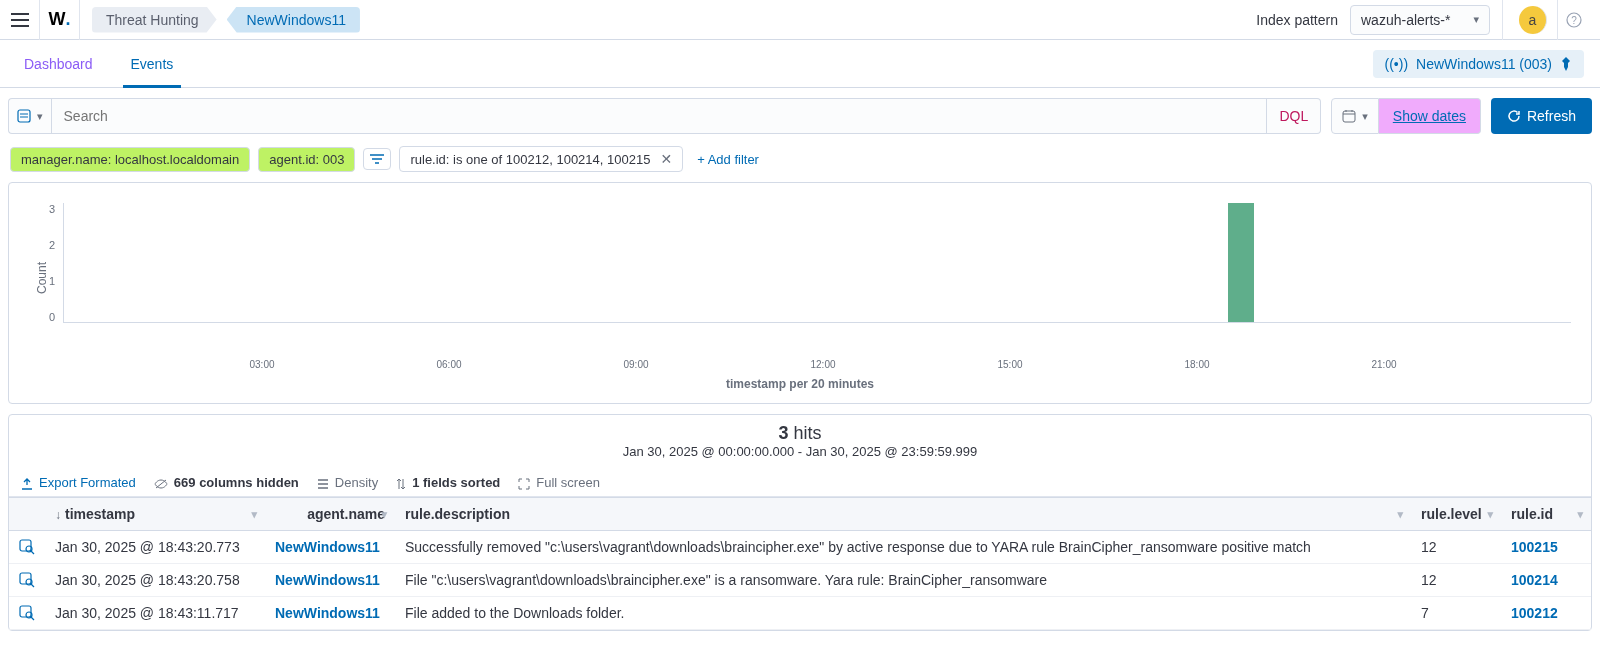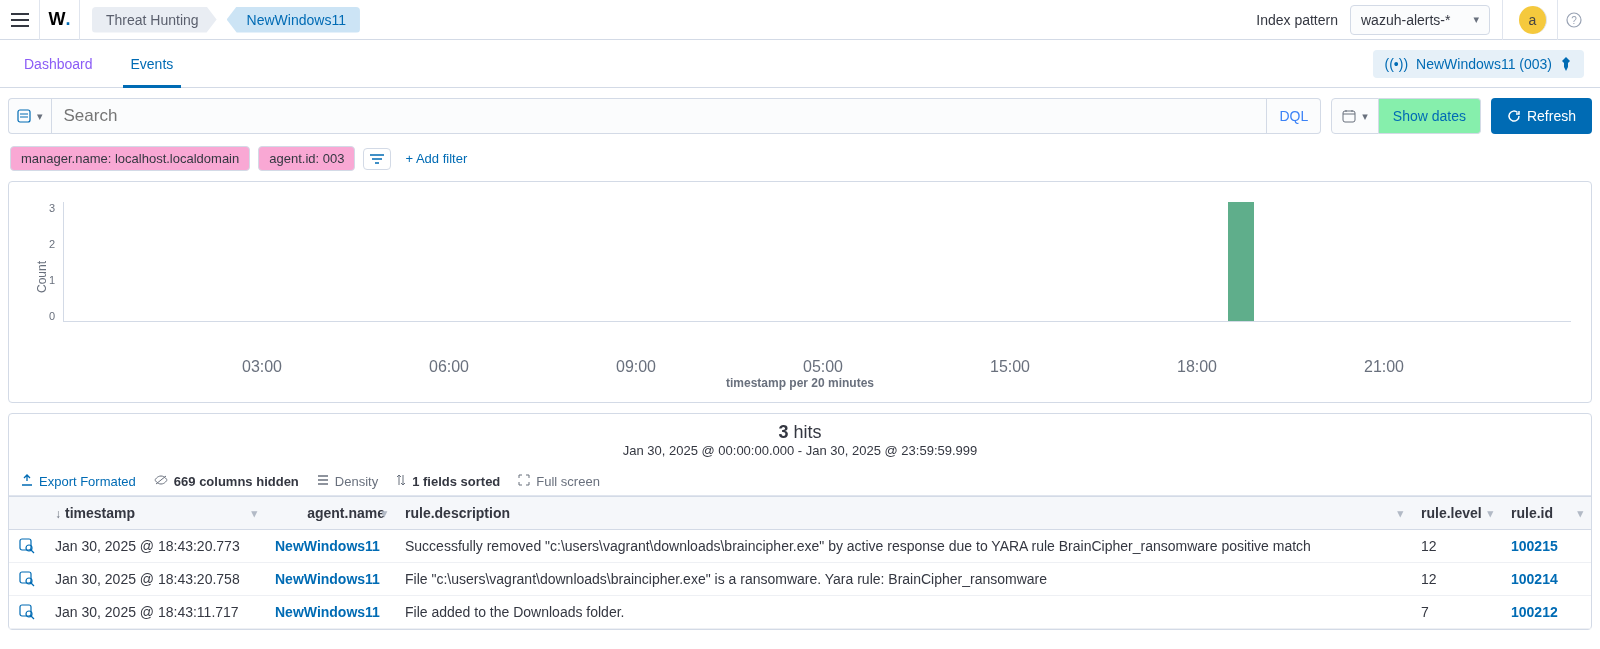--- a/index.html
+++ b/index.html
@@ -22,49 +22,49 @@
   .help-icon{width:32px; display:flex; align-items:center; justify-content:center; color:#69707d; cursor:pointer;}
   .tabs-row { display: flex; align-items: center; height: 48px; border-bottom: 1px solid #d3dae6; padding: 0 16px; }
   .tab { padding: 0 8px; height:48px; display:flex; align-items:center; margin-right:22px; color:#8b5cf6; cursor:pointer; }
   .tab.active { color: #006bb4; box-shadow: inset 0 -3px 0 #006bb4; font-weight:500; }
   .agent-pin { margin-left: auto; background: #e6f0f8; color: #006bb4; padding: 6px 12px; border-radius: 4px; display: flex; align-items:center; gap:8px; }
   .agent-pin .pin{color:#006bb4;}
   .search-row { display:flex; gap:10px; padding:10px 8px 10px 8px; align-items:center;}
   .search-group{display:flex; flex:1; height:36px;}
   .search-prefix{display:flex; align-items:center; border:1px solid #d3dae6; border-right:none; background:#fbfcfd; border-radius:4px 0 0 4px; padding:0 8px; gap:6px;}
   .search-prefix .bars{color:#006bb4;}
-  .search-input{flex:1; border:1px solid #d3dae6; border-left:1px solid #d3dae6; background:#fbfcfd; padding:0 12px; font-size:17px; color:#69707d; outline:none; border-radius:0;}
-  .dql-btn{border:1px solid #d3dae6; border-left:none; background:#fbfcfd; color:#3b82f6; padding:16px 12px; border-radius:0 4px 4px 0; display:flex; align-items:center; cursor:pointer;}
+  .search-input{flex:1; border:1px solid #d3dae6; border-left:1px solid #d3dae6; background:#fbfcfd; padding:0 12px; font-size:14px; color:#69707d; outline:none; border-radius:0;}
+  .dql-btn{border:1px solid #d3dae6; border-left:none; background:#fbfcfd; color:#be185d; padding:16px 12px; border-radius:0 4px 4px 0; display:flex; align-items:center; cursor:pointer;}
   .date-group{display:flex; height:36px;}
   .date-prefix{display:flex; align-items:center; border:1px solid #d3dae6; background:#fbfcfd; border-radius:4px 0 0 4px; padding:0 10px; gap:6px; color:#69707d;}
   .date-val{border:1px solid #d3dae6; border-left:none; background:#fbfcfd; padding:0 12px; display:flex; align-items:center; width:200px; border-right:none;}
-  .show-dates{border:1px solid #d3dae6; border-left:none; background:#86efac; color:#006bb4; padding:0 14px; display:flex; align-items:center; border-radius:0 4px 4px 0; cursor:pointer;}
+  .show-dates{border:1px solid #d3dae6; border-left:none; background:#f0abfc; color:#006bb4; padding:0 14px; display:flex; align-items:center; border-radius:0 4px 4px 0; cursor:pointer;text-decoration:underline;}
   .refresh-btn{background:#006bb4; color:#fff; border:none; border-radius:4px; padding:0 16px; height:36px; display:flex; align-items:center; gap:6px; cursor:pointer; font-size:14px;}
   .filters-row{display:flex; align-items:center; gap:8px; padding:2px 10px 10px 10px;}
-  .filter-pill{border:1px solid #d3dae6; background:#f9a8d4; border-radius:4px; padding:4px 10px; font-size:13px; color:#343741; display:flex; align-items:center; gap:6px;}
+  .filter-pill{border:1px solid #d3dae6; background:#bef264; border-radius:4px; padding:4px 10px; font-size:13px; color:#343741; display:flex; align-items:center; gap:6px;}
   .filter-pill.white{background:#fff;}
   .filter-x{color:#69707d; cursor:pointer; font-size:14px; margin-left:4px;}
   .add-filter{color:#006bb4; cursor:pointer; font-size:13px; padding:4px 6px;}
   .filter-icon-circ{color:#006bb4; border:1px solid #d3dae6; border-radius:4px; padding:4px 6px; cursor:pointer; background:#fff;}
   .chart-box{margin:0 8px 10px 8px; border:1px solid #d3dae6; border-radius:4px; padding:20px 20px 12px 20px; background:#fff;}
   .chart-area{display:flex; height:150px; position:relative;}
   .ylabel{writing-mode:vertical-rl; transform:rotate(180deg); font-size:12px; color:#69707d; text-align:center; padding-right:6px;}
   .yaxis{display:flex; flex-direction:column; justify-content:space-between; font-size:11px; color:#69707d; padding-right:8px; height:120px;}
   .plot{flex:1; position:relative; border-left:1px solid #d3dae6; border-bottom:1px solid #d3dae6; height:120px;}
   .bar{position:absolute; bottom:0; width:26px; background:#5fae8b;}
-  .xaxis{display:flex; margin-left:46px; font-size:16px; color:#69707d; margin-top:6px; position:relative; height:14px;}
+  .xaxis{display:flex; margin-left:46px; font-size:10px; color:#69707d; margin-top:6px; position:relative; height:14px;}
   .xtick{position:absolute; transform:translateX(-50%);}
   .xlabel{text-align:center; font-size:12px; color:#69707d; margin-top:4px; font-weight:600;}
   .hits-panel{margin:0 8px 10px 8px; border:1px solid #d3dae6; border-radius:4px; background:#fff;}
   .hits-header{text-align:center; padding:8px 0 2px 0;}
   .hits-count{font-size:18px;}
   .hits-count b{font-weight:700;}
   .hits-range{font-size:13px; color:#343741; padding-bottom:8px;}
   .toolbar{display:flex; align-items:center; gap:18px; padding:6px 12px; color:#69707d; font-size:13px; border-bottom:1px solid #e0e5ee;}
-  .toolbar .tb{display:flex; align-items:flex-start; gap:6px; cursor:pointer;}
+  .toolbar .tb{display:flex; align-items:flex-end; gap:6px; cursor:pointer;}
   .toolbar .link{color:#006bb4;}
   table{width:100%; border-collapse:collapse; font-size:14px;}
   th{background:#f5f7fa; text-align:left; padding:8px 10px; font-weight:600; border-top:1px solid #d3dae6; border-bottom:1px solid #d3dae6; color:#343741; position:relative;}
   th .sort-icon{margin-right:4px; color:#69707d; font-size:12px;}
   th .col-menu{position:absolute; right:8px; top:10px; color:#b2bac6; font-size:11px;}
   td{padding:8px 10px; border-bottom:1px solid #eef0f4; vertical-align:top;}
   td .agent-link{color:#006bb4; font-weight:600;}
   td .rule-link{color:#006bb4; font-weight:600;}
   .row-icon-cell{width:36px; text-align:center; color:#006bb4; cursor:pointer;}
   .chev{color:#69707d; font-size:11px;}
@@ -157,41 +157,45 @@
       <span>manager.name: localhost.localdomain</span>
     </div>
   <div class="filter-pill">
       <span>agent.id: 003</span>
     </div>
   <div class="filter-icon-circ">
     <svg width="14" height="12" viewBox="0 0 14 12">
         <path d="M0 2h14M2 6h10M5 10h4" stroke="#006bb4" stroke-width="1.4"></path>
       </svg>
   </div>
+  <div class="filter-pill white">
+    <span>rule.id: is one of 100212, 100214, 100215</span>
+    <span class="filter-x">✕</span>
+  </div>
   <div class="add-filter">+ Add filter</div>
 </div>
 
 <div class="chart-box">
   <div class="chart-area">
     <div class="ylabel">Count</div>
     <div class="yaxis" id="yaxis">
         <div>3</div>
         <div>2</div>
         <div>1</div>
         <div>0</div>
       </div>
     <div class="plot" id="plot">
         <div class="bar" style="left: calc(78.125% - 13px); height: 100%;"></div>
       </div>
   </div>
   <div class="xaxis" id="xaxis">
       <div class="xtick" style="left: 12.5%;">03:00</div>
       <div class="xtick" style="left: 25%;">06:00</div>
       <div class="xtick" style="left: 37.5%;">09:00</div>
-      <div class="xtick" style="left: 50%;">05:00</div>
+      <div class="xtick" style="left: 50%;">12:00</div>
       <div class="xtick" style="left: 62.5%;">15:00</div>
       <div class="xtick" style="left: 75%;">18:00</div>
       <div class="xtick" style="left: 87.5%;">21:00</div>
     </div>
   <div class="xlabel">timestamp per 20 minutes</div>
 </div>
 
 <div class="hits-panel">
   <div class="hits-header">
     <div class="hits-count"><b>3</b> <span>hits</span></div>

